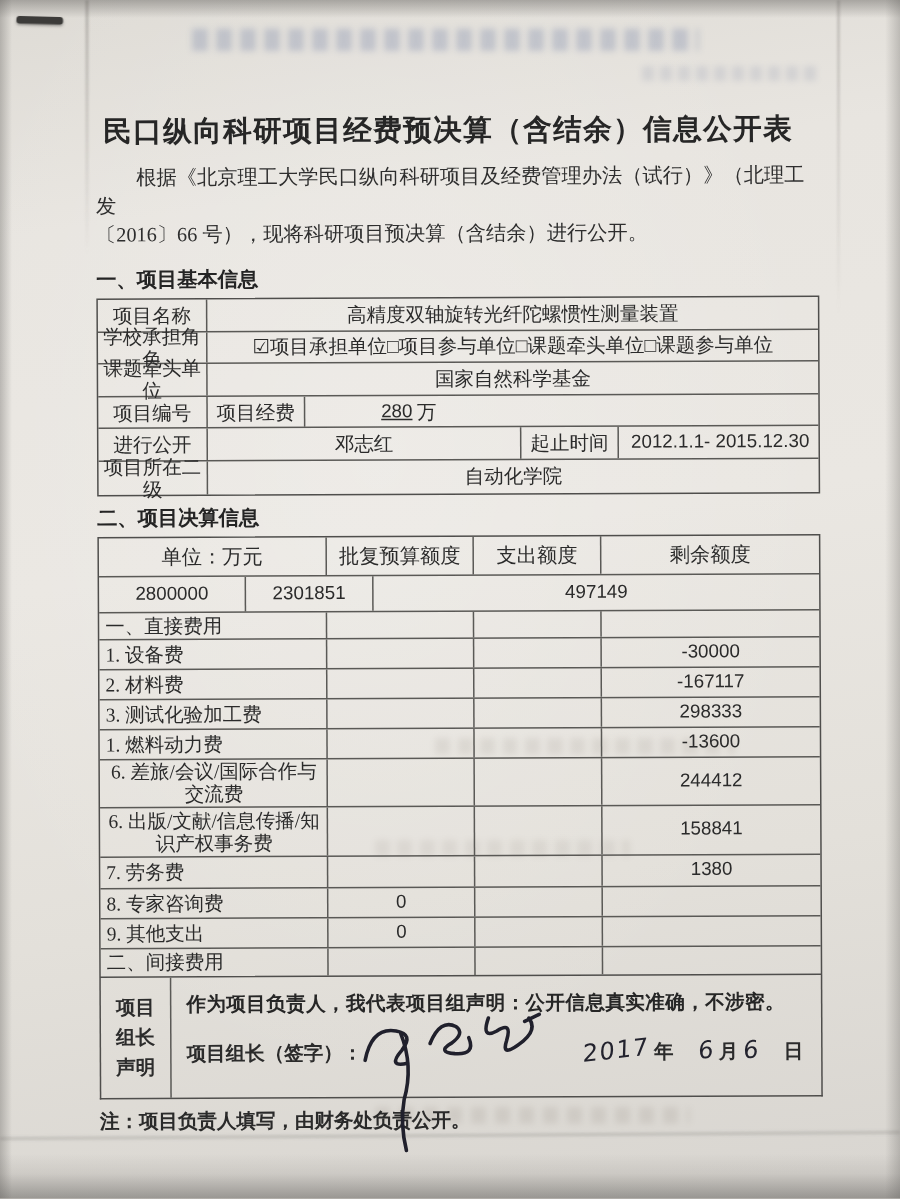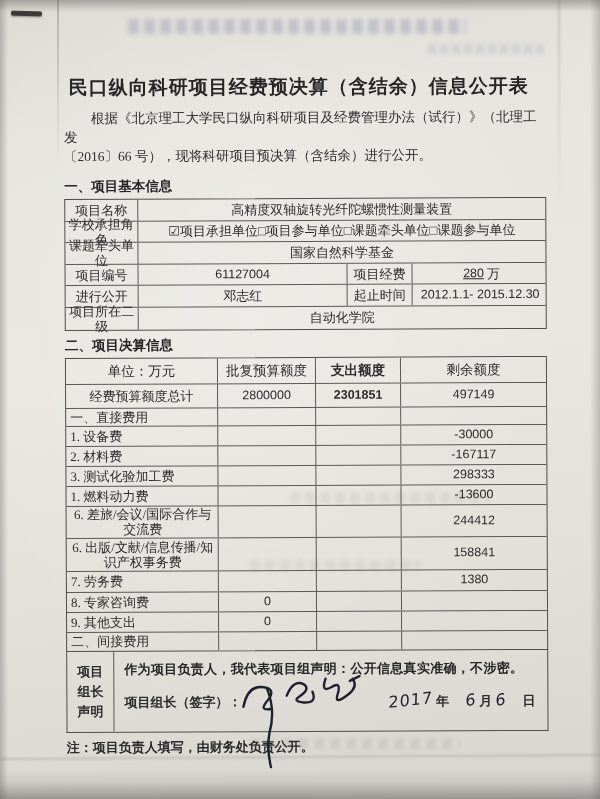--- a/index.html
+++ b/index.html
@@ -112,21 +112,21 @@
   .bi-label { width: 73px; flex: none; }
   .bi-value { flex: 1; }
   .bi-c2 { width: 209px; flex: none; }
   .bi-c3 { width: 65px; flex: none; }
   .bi-c4 { width: 135px; flex: none; }
   .num { font-family: "Liberation Sans", sans-serif; font-size: 12.5px; }
   .uline { text-decoration: underline; padding: 0 3px; }
   
   .bu-c1 { width: 152px; flex: none; }
   .bu-c2 { width: 98px; flex: none; }
-  .bu-c3 { width: 85px; flex: none; font-weight: bold; }
+  .bu-c3 { width: 85px; flex: none; }
   .bu-c4 { flex: 1; }
   .bu-head { height: 26px; font-size: 13.5px; }
   .bu-total { height: 24px; }
   .b-row .bu-c1 { justify-content: flex-start; text-align: center; padding-left: 4px; }
   .b-rows div.b-row:nth-of-type(1)  { height: 18px; }
   .b-rows div.b-row:nth-of-type(2)  { height: 20px; }
   .b-rows div.b-row:nth-of-type(3)  { height: 20px; }
   .b-rows div.b-row:nth-of-type(4)  { height: 20px; }
   .b-rows div.b-row:nth-of-type(5)  { height: 20px; }
   .b-rows div.b-row:nth-of-type(6)  { height: 32px; }
@@ -200,21 +200,20 @@
     <div class="trow bi-row">
       <div class="tcell bi-label">学校承担角色</div>
       <div class="tcell bi-value">☑项目承担单位□项目参与单位□课题牵头单位□课题参与单位</div>
     </div>
     <div class="trow bi-row">
       <div class="tcell bi-label">课题牵头单位</div>
       <div class="tcell bi-value">国家自然科学基金</div>
     </div>
     <div class="trow bi-row">
       <div class="tcell bi-label">项目编号</div>
-      <div class="tcell bi-c2 num">61127004</div>
       <div class="tcell bi-c3">项目经费</div>
       <div class="tcell bi-c4">
         <span class="num uline">280</span>
         <span>万</span>
       </div>
     </div>
     <div class="trow bi-row">
       <div class="tcell bi-label">进行公开</div>
       <div class="tcell bi-c2">邓志红</div>
       <div class="tcell bi-c3">起止时间</div>
@@ -229,21 +228,20 @@
   <div class="section-h s2">二、项目决算信息</div>
 
   <div class="tbl">
     <div class="trow bu-head">
       <div class="tcell bu-c1">单位：万元</div>
       <div class="tcell bu-c2">批复预算额度</div>
       <div class="tcell bu-c3">支出额度</div>
       <div class="tcell bu-c4">剩余额度</div>
     </div>
     <div class="trow bu-total">
-      <div class="tcell bu-c1">经费预算额度总计</div>
       <div class="tcell bu-c2 num">2800000</div>
       <div class="tcell bu-c3 num">2301851</div>
       <div class="tcell bu-c4 num">497149</div>
     </div>
     <div class="b-rows">
 
         <div class="trow b-row">
           <div class="tcell bu-c1">一、直接费用</div>
           <div class="tcell bu-c2 num"></div>
           <div class="tcell bu-c3 num"></div>

